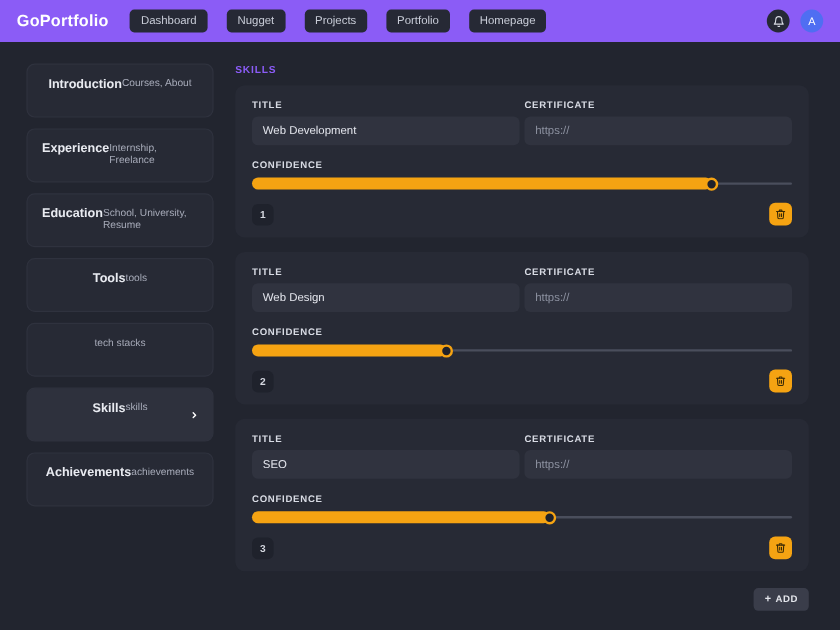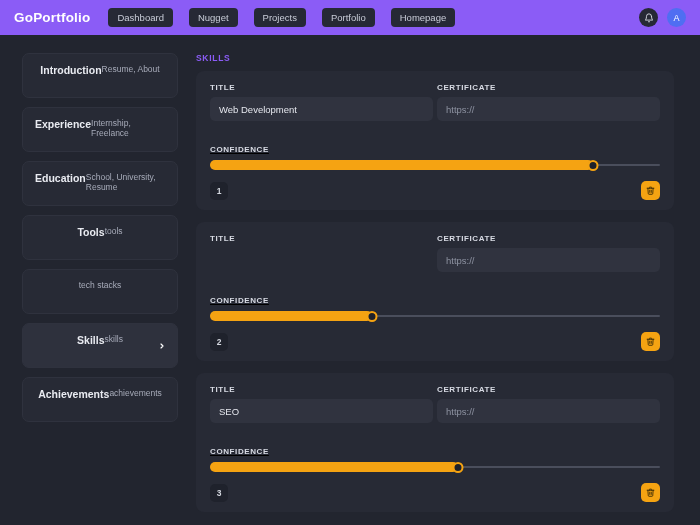--- a/index.html
+++ b/index.html
@@ -127,21 +127,21 @@
     border-radius: 5px;
     height: 24px;
     display: flex;
     align-items: center;
     padding: 0 9px;
     font-size: 9.5px;
     color: #e4e6ed;
   }
   .input.placeholder { color: #8d92a1; }
 
-  .conf-block { margin-top: 24px; text-decoration: underline; }
+  .conf-block { margin-top: 12px; }
   .slider { position: relative; height: 12px; display: flex; align-items: center; }
   .track {
     position: absolute;
     left: 0; right: 0;
     height: 1.5px;
     background: #4a4e5c;
     border-radius: 2px;
   }
   .fill {
     position: absolute;
@@ -230,21 +230,21 @@
     </div>
     <div class="avatar">A</div>
   </div>
 </div>
 
 <div class="body-wrap">
 
   <div class="sidebar">
     <div class="side-item">
       <div class="side-title">Introduction</div>
-      <div class="side-sub">Resume, About</div>
+      <div class="side-sub">Courses, About</div>
     </div>
     <div class="side-item">
       <div class="side-title">Experience</div>
       <div class="side-sub">Internship, Freelance</div>
     </div>
     <div class="side-item">
       <div class="side-title">Education</div>
       <div class="side-sub">School, University, Resume</div>
     </div>
     <div class="side-item">
@@ -301,20 +301,21 @@
             <path d="M9 6V4a1 1 0 0 1 1-1h4a1 1 0 0 1 1 1v2"></path>
           </svg>
         </div>
       </div>
     </div>
 
     <div class="card">
       <div class="field-row">
         <div class="field">
           <div class="flabel">TITLE</div>
+          <div class="input">Web Design</div>
         </div>
         <div class="field">
           <div class="flabel">CERTIFICATE</div>
           <div class="input placeholder">https://</div>
         </div>
       </div>
       <div class="conf-block">
         <div class="flabel">CONFIDENCE</div>
         <div class="slider">
           <div class="track"></div>

